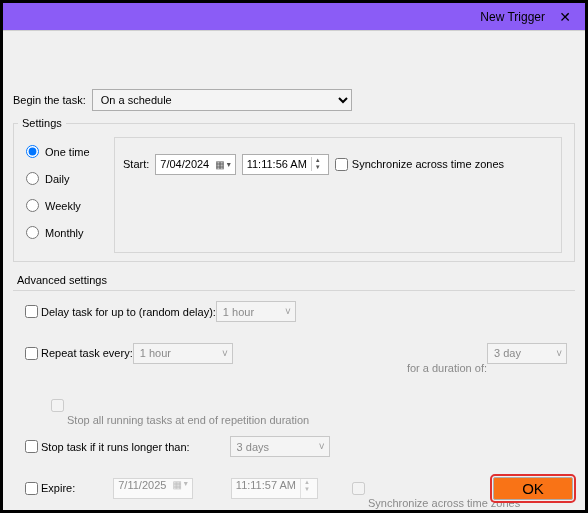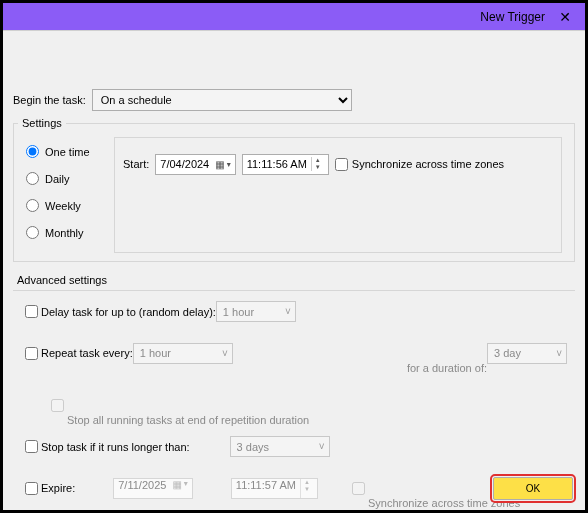--- a/index.html
+++ b/index.html
@@ -152,22 +152,22 @@
     position: absolute;
     bottom: 10px;
     right: 12px;
     display: flex;
     gap: 8px;
   }
   .btn {
     width: 80px;
     height: 23px;
     border: 1px solid #adadad;
-    background: #fde047;
-    font-size: 10px;
+    background: #f97316;
+    font-size: 15px;
     display: flex;
     align-items: center;
     justify-content: center;
   }
   .btn.ok { outline: 2px solid #e03030; outline-offset: 1px; border-radius: 2px; }
 </style>
 </head>
 <body>
 
 <div class="titlebar">

